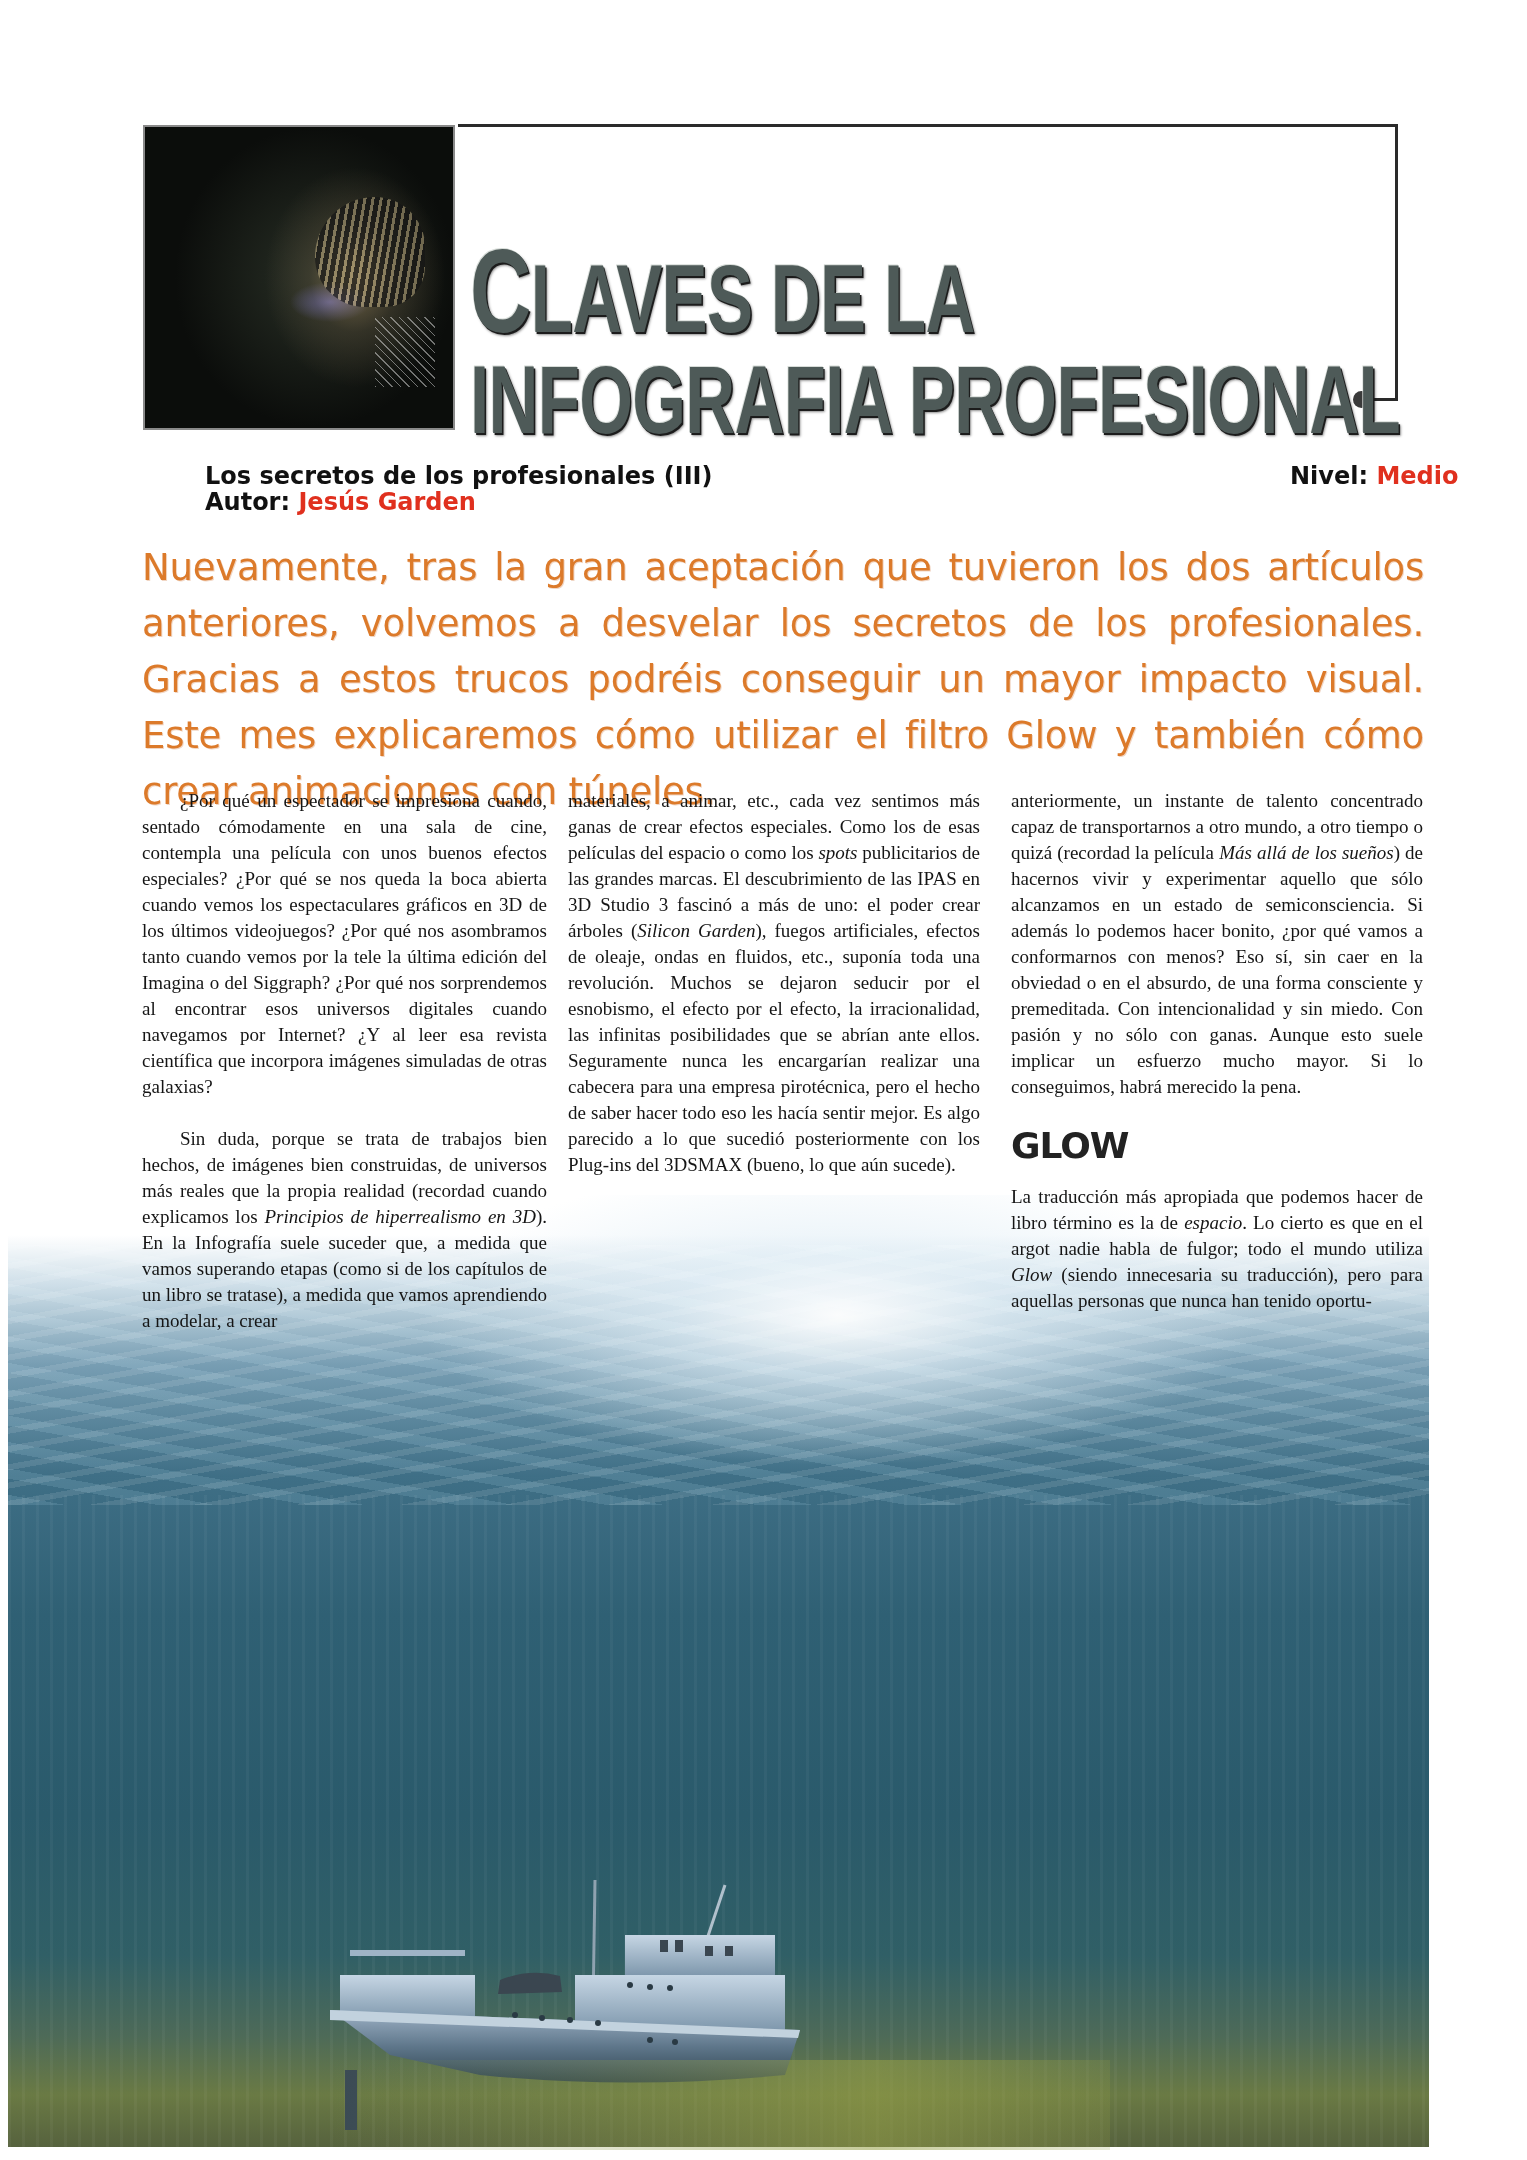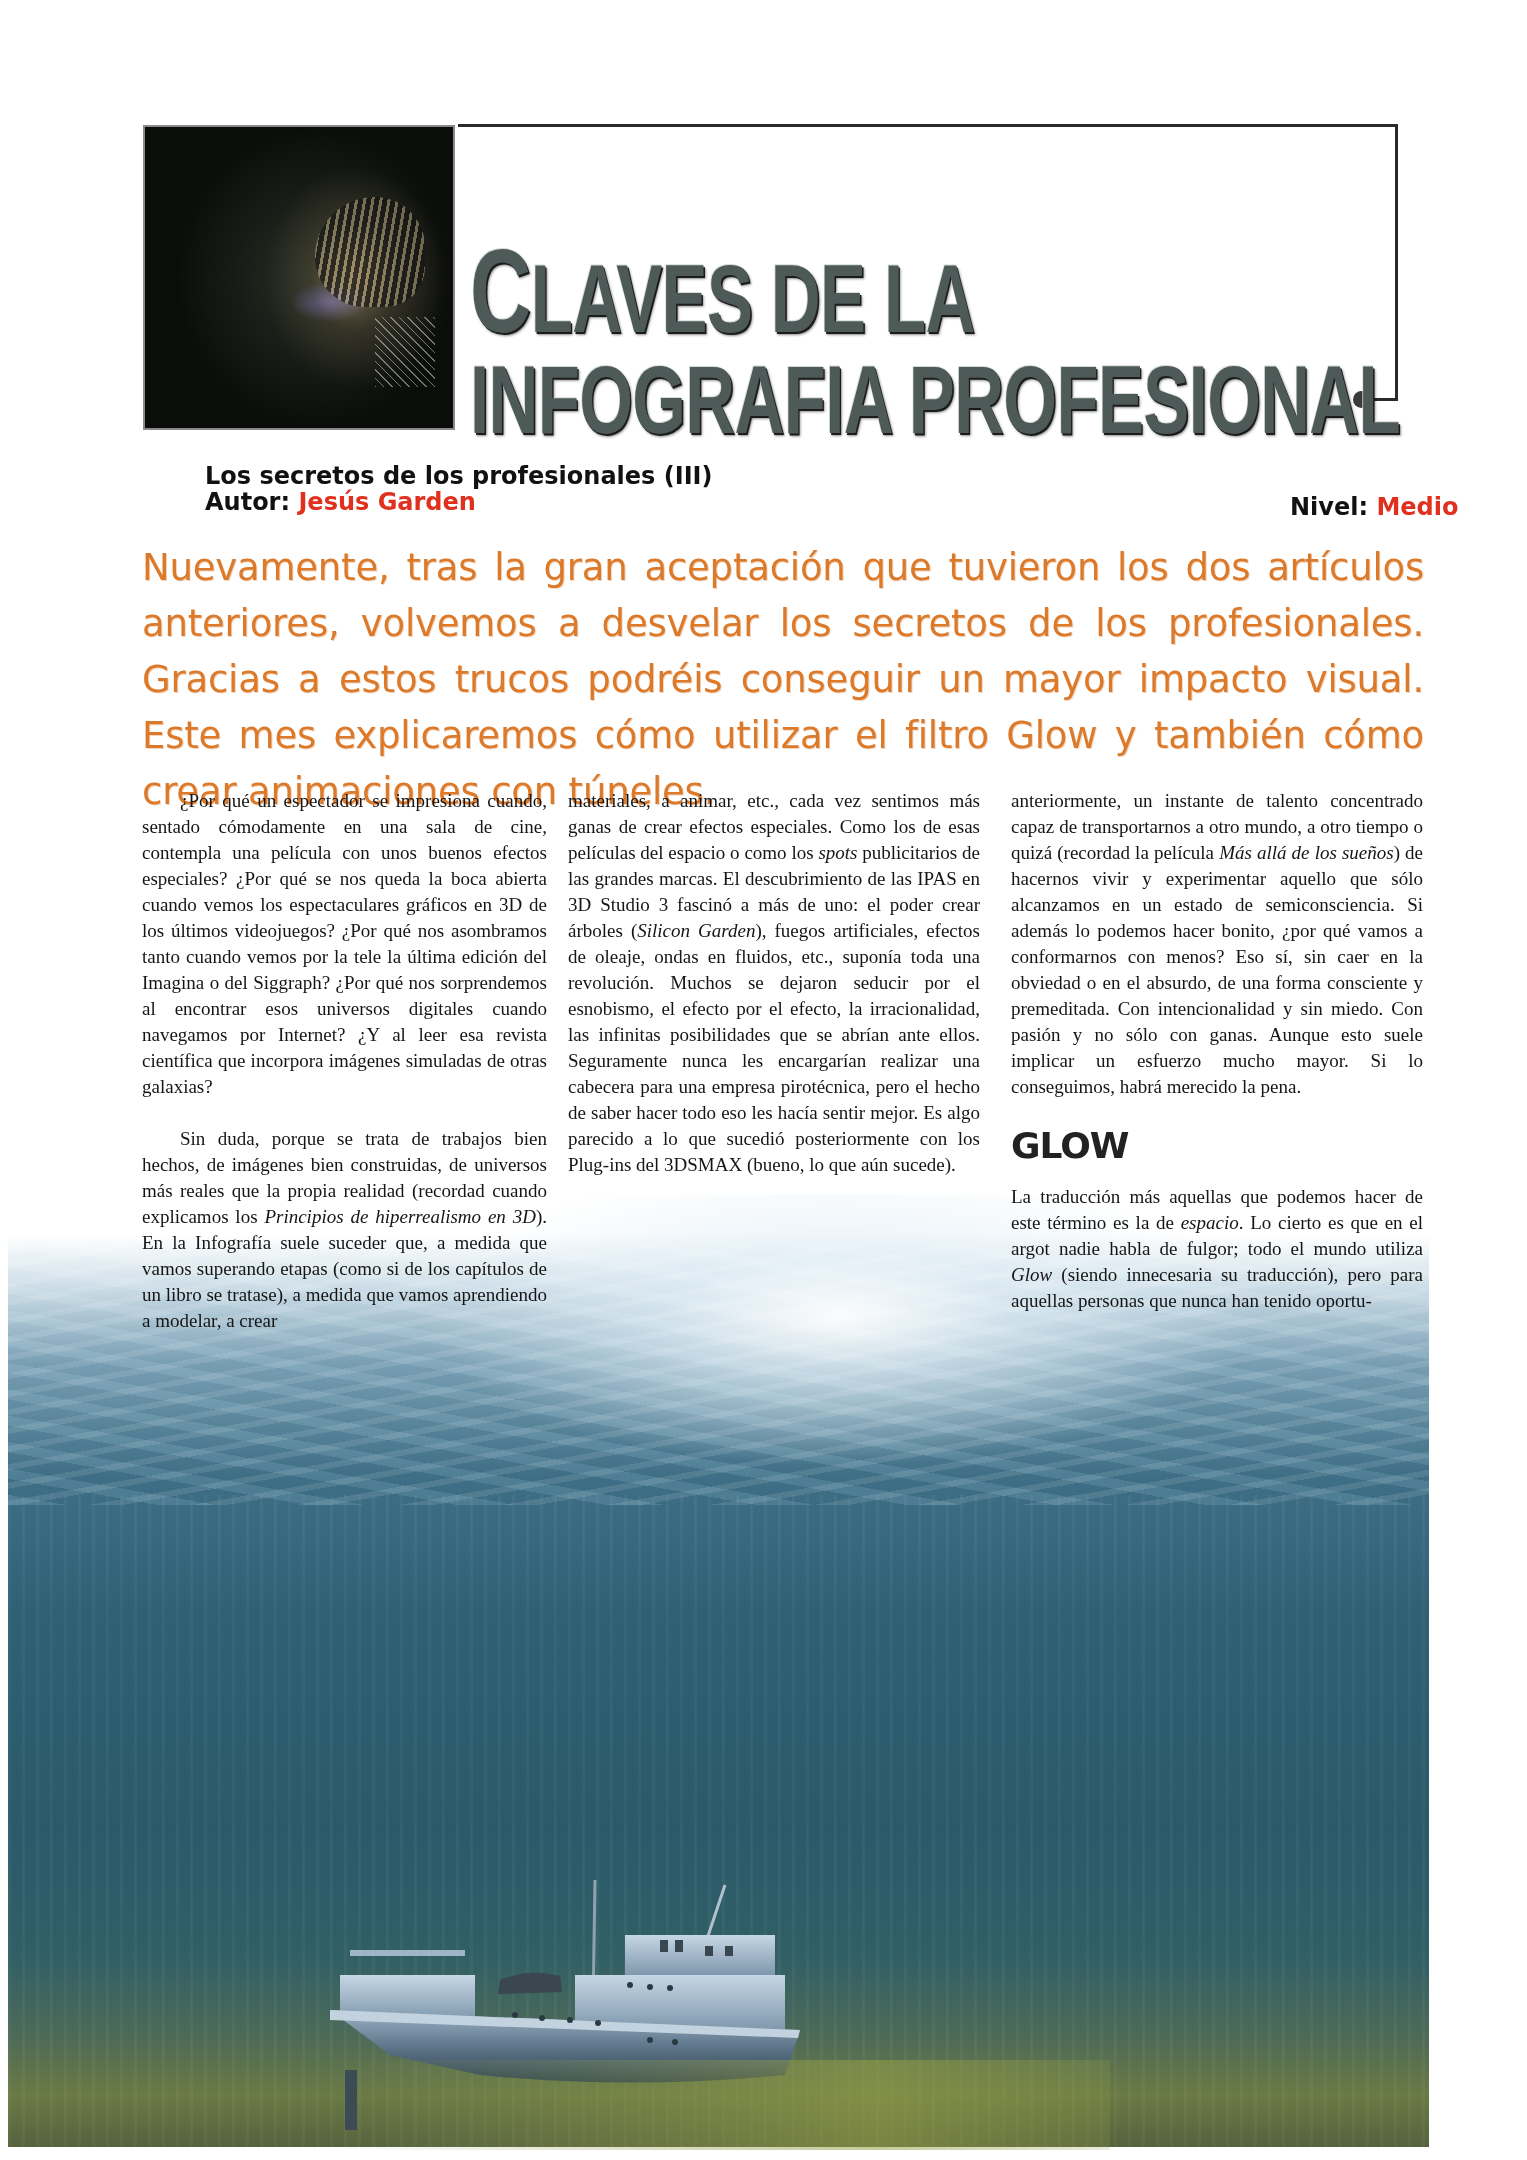--- a/index.html
+++ b/index.html
@@ -62,21 +62,21 @@
     transform: scaleX(0.72); transform-origin: left top;
   }
   .title .l1 { font-size: 96px; display: block; white-space: nowrap; }
   .title .l1 .big { font-size: 118px; }
   .title .l2 { font-size: 96px; display: block; white-space: nowrap; margin-top: 2px; }
 
   .meta { position: absolute; font-family: "DejaVu Sans", sans-serif; font-weight: 700; font-size: 24px; color: #111; }
   .meta .red { color: #e0301e; }
   .meta-series { left: 205px; top: 462px; }
   .meta-author { left: 205px; top: 488px; }
-  .meta-level { left: 1290px; top: 462px; margin-top: 31px; }
+  .meta-level { left: 1290px; top: 462px; }
 
   .lead {
     position: absolute; left: 142px; top: 540px; width: 1282px;
     font-family: "DejaVu Sans", sans-serif; font-size: 37px; line-height: 56px;
     color: #dc7a2a; text-align: justify; letter-spacing: -0.2px;
     text-shadow: 1px 1px 0 rgba(200,90,20,0.25);
   }
 
   .col {
     position: absolute; top: 788px; font-size: 19px; line-height: 26px;
@@ -169,14 +169,14 @@
   <p class="indent"><span>Sin duda, porque se trata de trabajos bien hechos, de imágenes bien construidas, de universos más reales que la propia realidad (recordad cuando explicamos los </span><span class="it">Principios de hiperrealismo en 3D</span><span>). En la Infografía suele suceder que, a medida que vamos superando etapas (como si de los capítulos de un libro se tratase), a medida que vamos aprendiendo a modelar, a crear</span></p>
 </div>
 
 <div class="col col2">
   <p><span>materiales, a animar, etc., cada vez sentimos más ganas de crear efectos especiales. Como los de esas películas del espacio o como los </span><span class="it">spots</span><span> publicitarios de las grandes marcas. El descubrimiento de las IPAS en 3D Studio 3 fascinó a más de uno: el poder crear árboles (</span><span class="it">Silicon Garden</span><span>), fuegos artificiales, efectos de oleaje, ondas en fluidos, etc., suponía toda una revolución. Muchos se dejaron seducir por el esnobismo, el efecto por el efecto, la irracionalidad, las infinitas posibilidades que se abrían ante ellos. Seguramente nunca les encargarían realizar una cabecera para una empresa pirotécnica, pero el hecho de saber hacer todo eso les hacía sentir mejor. Es algo parecido a lo que sucedió posteriormente con los Plug-ins del 3DSMAX (bueno, lo que aún sucede).</span></p>
 </div>
 
 <div class="col col3">
   <p><span>anteriormente, un instante de talento concentrado capaz de transportarnos a otro mundo, a otro tiempo o quizá (recordad la película </span><span class="it">Más allá de los sueños</span><span>) de hacernos vivir y experimentar aquello que sólo alcanzamos en un estado de semiconsciencia. Si además lo podemos hacer bonito, ¿por qué vamos a conformarnos con menos? Eso sí, sin caer en la obviedad o en el absurdo, de una forma consciente y premeditada. Con intencionalidad y sin miedo. Con pasión y no sólo con ganas. Aunque esto suele implicar un esfuerzo mucho mayor. Si lo conseguimos, habrá merecido la pena.</span></p>
   <h2 class="glow-head">GLOW</h2>
-  <p><span>La traducción más aquellas que podemos hacer de este término es la de </span><span class="it">espacio</span><span>. Lo cierto es que en el argot nadie habla de fulgor; todo el mundo utiliza </span><span class="it">Glow</span><span> (siendo innecesaria su traducción), pero para aquellas personas que nunca han tenido oportu-</span></p>
+  <p><span>La traducción más apropiada que podemos hacer de libro término es la de </span><span class="it">espacio</span><span>. Lo cierto es que en el argot nadie habla de fulgor; todo el mundo utiliza </span><span class="it">Glow</span><span> (siendo innecesaria su traducción), pero para aquellas personas que nunca han tenido oportu-</span></p>
 </div>
 
 </body></html>

